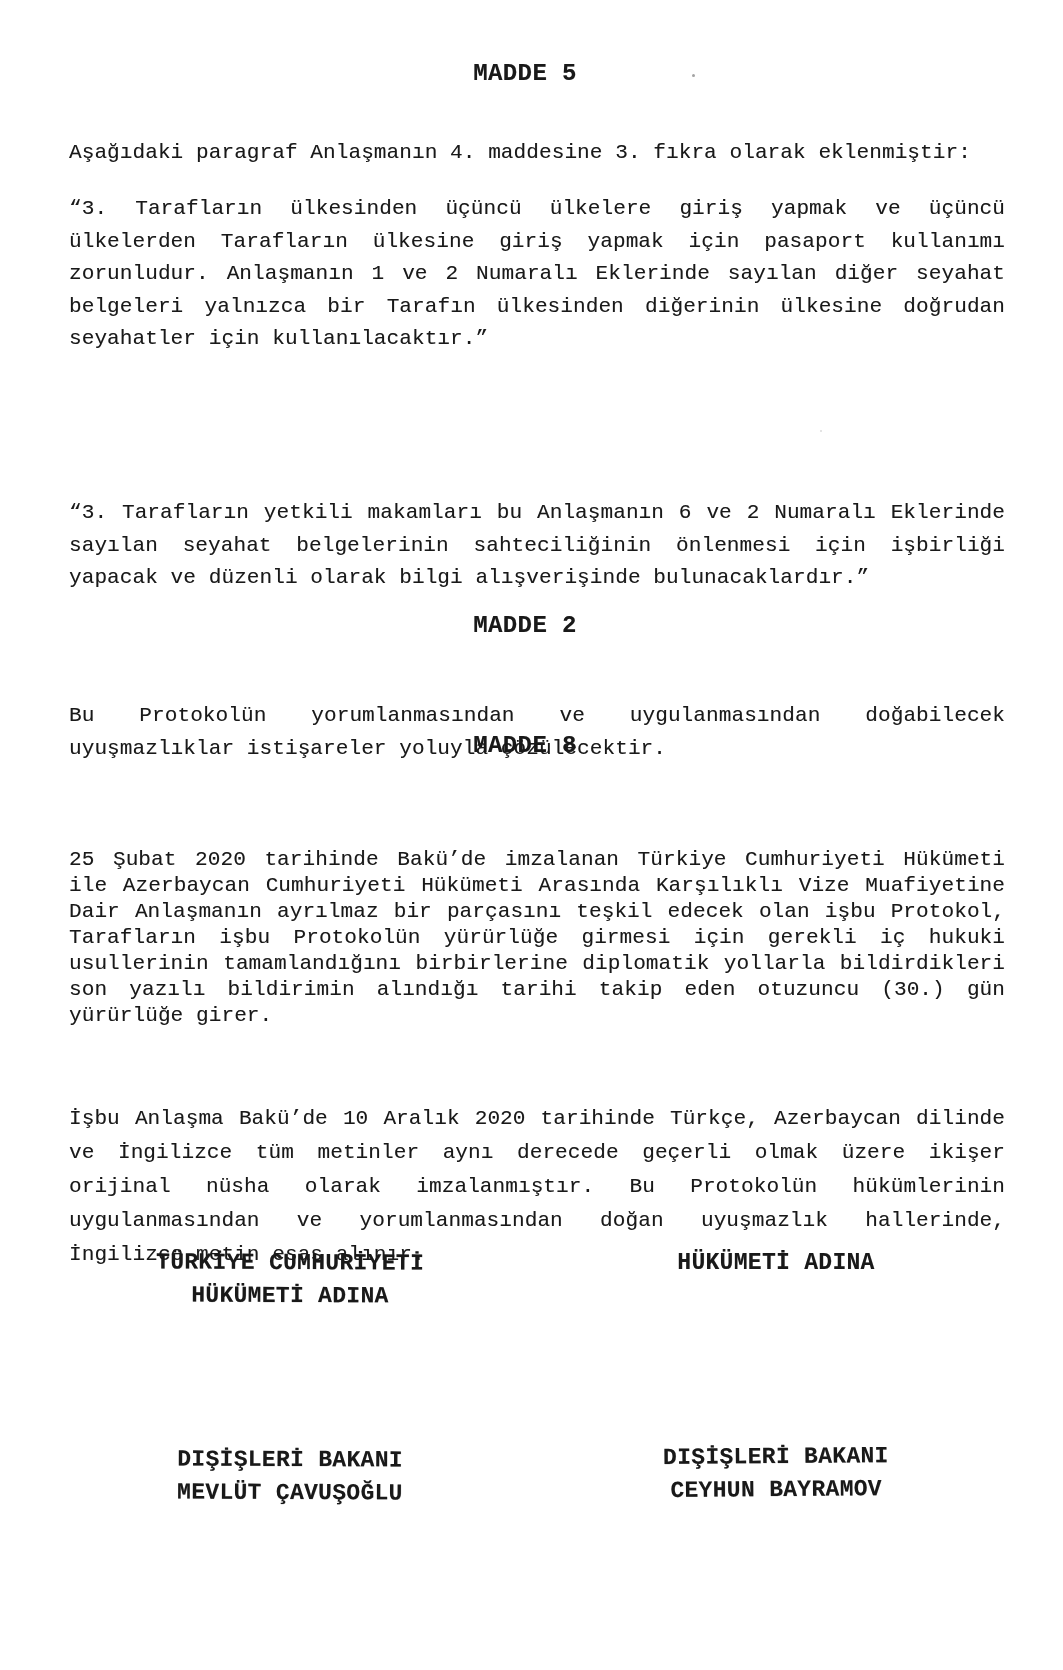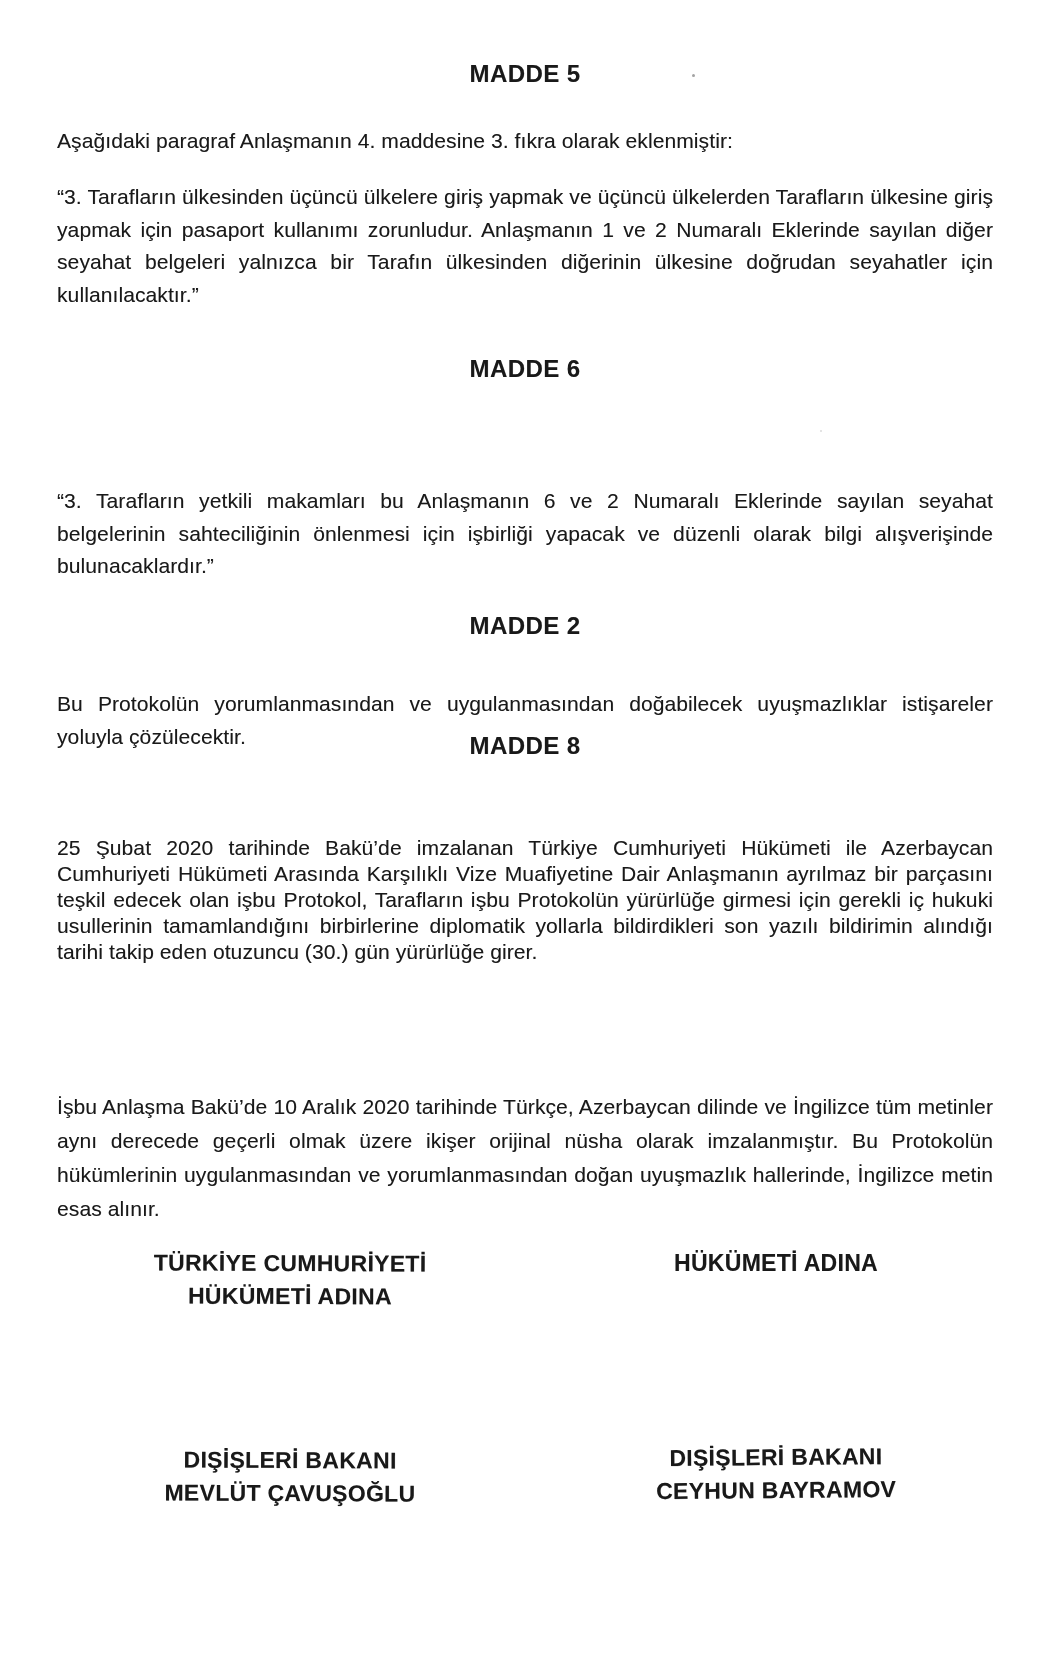--- a/index.html
+++ b/index.html
@@ -7,21 +7,21 @@
     padding: 0;
     background: #e8e8e8;
   }
   .page {
     position: relative;
     width: 1063px;
     height: 1670px;
     margin: 0 auto;
     background: #ffffff;
     overflow: hidden;
-    font-family: Liberation Sans, sans-serif;
+    font-family: Liberation Mono, monospace;
     color: #1e1e1e;
   }
   
   .scan {
     position: absolute;
     inset: 0;
     filter: blur(0.3px) contrast(1.05);
   }
   .scan * {
     text-shadow: 0.25px 0.25px 0 rgba(55,55,55,0.38);
@@ -33,21 +33,21 @@
   }
   h2.madde {
     margin: 0;
     font-size: 24px;
     line-height: 28px;
     font-weight: bold;
     text-align: center;
     letter-spacing: 0.4px;
   }
   p.body {
-    margin: 0;
+    margin: 12px;
     font-size: 21px;
     line-height: 32.5px;
     text-align: justify;
     text-justify: inter-word;
     letter-spacing: 0.1px;
   }
   p.body.loose { line-height: 26px; }
   p.body.looser { line-height: 34px; }
   .sig {
     position: absolute;
@@ -70,21 +70,20 @@
 </head>
 <body>
 
 <div class="page">
   <div class="scan">
 
     <h2 class="madde block" style="top:60px">MADDE 5</h2>
     <p class="body block" style="top:125px">Aşağıdaki paragraf Anlaşmanın 4. maddesine 3. fıkra olarak eklenmiştir:</p>
     <p class="body block" style="top:181px">“3. Tarafların ülkesinden üçüncü ülkelere giriş yapmak ve üçüncü ülkelerden Tarafların ülkesine giriş yapmak için pasaport kullanımı zorunludur. Anlaşmanın 1 ve 2 Numaralı Eklerinde sayılan diğer seyahat belgeleri yalnızca bir Tarafın ülkesinden diğerinin ülkesine doğrudan seyahatler için kullanılacaktır.”</p>
 
-    <h2 class="madde block" style="top:355px">MADDE 6</h2>
     <p class="body block" style="top:485px">“3. Tarafların yetkili makamları bu Anlaşmanın 6 ve 2 Numaralı Eklerinde sayılan seyahat belgelerinin sahteciliğinin önlenmesi için işbirliği yapacak ve düzenli olarak bilgi alışverişinde bulunacaklardır.”</p>
 
     <h2 class="madde block" style="top:612px">MADDE 2</h2>
     <p class="body block" style="top:688px">Bu Protokolün yorumlanmasından ve uygulanmasından doğabilecek uyuşmazlıklar istişareler yoluyla çözülecektir.</p>
 
     <h2 class="madde block" style="top:732px">MADDE 8</h2>
     <p class="body loose block" style="top:835px">25 Şubat 2020 tarihinde Bakü’de imzalanan Türkiye Cumhuriyeti Hükümeti ile Azerbaycan Cumhuriyeti Hükümeti Arasında Karşılıklı Vize Muafiyetine Dair Anlaşmanın ayrılmaz bir parçasını teşkil edecek olan işbu Protokol, Tarafların işbu Protokolün yürürlüğe girmesi için gerekli iç hukuki usullerinin tamamlandığını birbirlerine diplomatik yollarla bildirdikleri son yazılı bildirimin alındığı tarihi takip eden otuzuncu (30.) gün yürürlüğe girer.</p>
 
     <p class="body looser block" style="top:1090px">İşbu Anlaşma Bakü’de 10 Aralık 2020 tarihinde Türkçe, Azerbaycan dilinde ve İngilizce tüm metinler aynı derecede geçerli olmak üzere ikişer orijinal nüsha olarak imzalanmıştır. Bu Protokolün hükümlerinin uygulanmasından ve yorumlanmasından doğan uyuşmazlık hallerinde, İngilizce metin esas alınır.</p>
 

